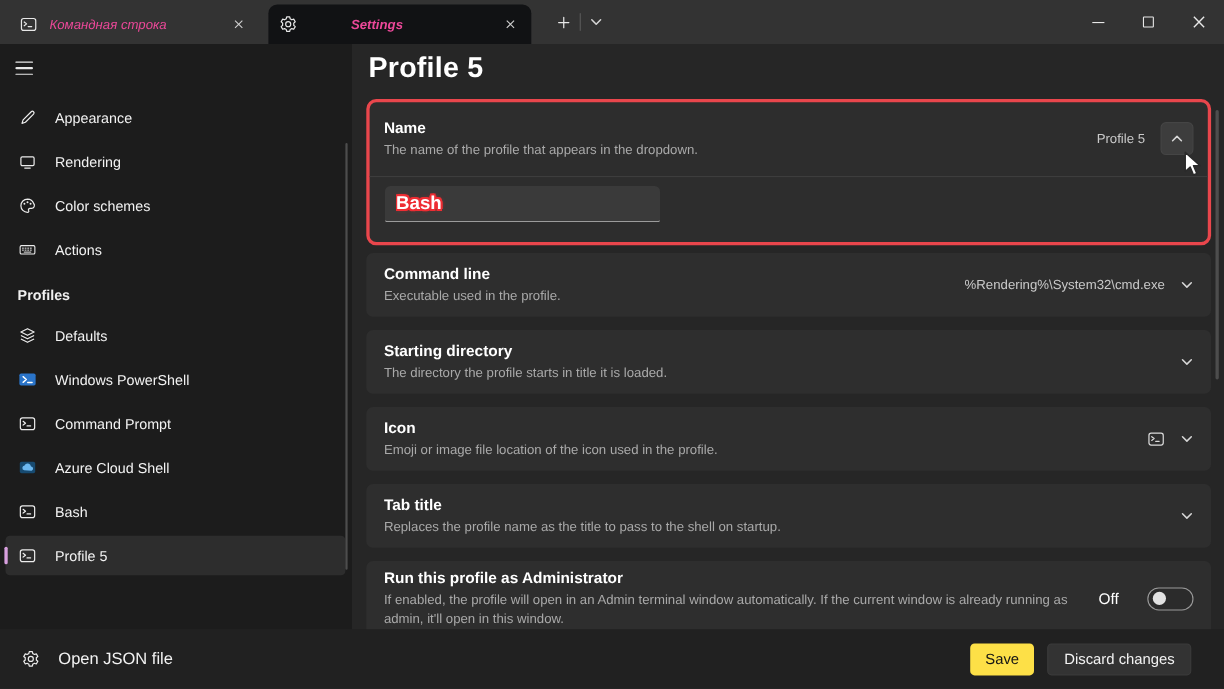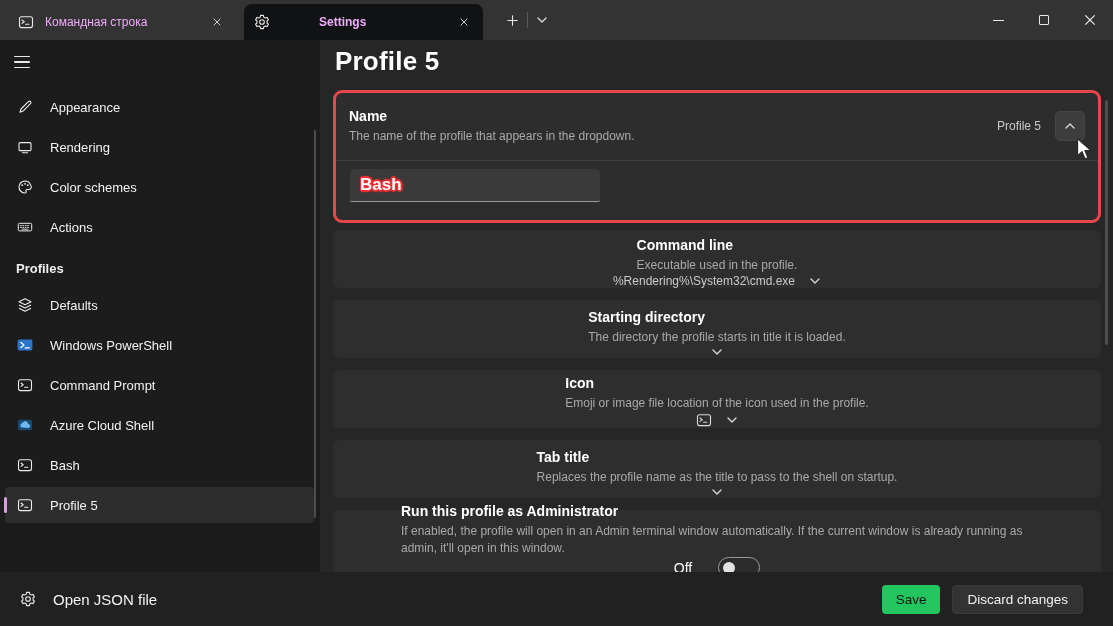--- a/index.html
+++ b/index.html
@@ -10,21 +10,21 @@
     font-family:"Liberation Sans", sans-serif;
   }
   svg { display:block; }
 
   
   .titlebar { position:absolute; top:0; left:0; right:0; height:40px; background:#333333; }
   .tab { position:absolute; top:4px; height:36px; display:flex; align-items:center; padding:0 8px 0 10px; }
   .tab-cmd { left:8px; width:228px; }
   .tab-settings { left:244px; width:239px; background:#111214; border-radius:8px 8px 0 0;gap:38px; }
   .tab .tab-icon { width:16px; height:16px; color:#e8e8e8; flex:0 0 16px; }
-  .tab .tab-label { font-size:12px; color:#f0abfc; margin-left:11px; flex:1; white-space:nowrap; overflow:hidden; }
+  .tab .tab-label { font-size:12px; color:#ec4899; margin-left:11px; flex:1; white-space:nowrap; overflow:hidden;font-style:italic; }
   .tab-settings .tab-label { font-weight:700; }
   .tab-close { width:22px; height:22px; border-radius:4px; display:flex; align-items:center; justify-content:center; color:#cfcfcf; }
   .icon-x { width:10px; height:10px; stroke:#cfcfcf; stroke-width:1.2; }
   .newtab-btn { position:absolute; left:498px; top:8px; width:28px; height:24px; display:flex; align-items:center; justify-content:center; border-radius:4px; }
   .tabbar-sep { position:absolute; left:527px; top:12px; width:1px; height:16px; background:#5a5a5a; }
   .tabdrop-btn { position:absolute; left:530px; top:8px; width:24px; height:24px; display:flex; align-items:center; justify-content:center; border-radius:4px; }
   .win-controls { position:absolute; right:0; top:0; height:40px; display:flex; }
   .win-btn { width:46px; height:40px; display:flex; align-items:center; justify-content:center; }
   .glyph-min { width:11px; height:1px; background:#e8e8e8; }
   .glyph-max { width:10px; height:10px; border:1px solid #e8e8e8; border-radius:1px; }
@@ -39,21 +39,21 @@
   .nav-item .nav-label { font-size:13px; color:#f2f2f2; white-space:nowrap; }
   .nav-item.selected { background:#2d2d2d; }
   .nav-item.selected::before { content:""; position:absolute; left:-1px; top:10px; width:3px; height:16px; border-radius:3px; background:#d8a0df; }
   .section-header { margin:16px 0 11px 16px; font-size:13px; font-weight:700; color:#f0f0f0; }
   .sidebar-scrollbar { position:absolute; right:4px; top:90px; width:2.5px; height:388px; background:#4d4d4d; border-radius:2px; }
 
   
   .content { position:absolute; top:40px; left:320px; width:793px; height:532px; background:#262626; }
   .page-title { position:absolute; left:15px; top:6px; font-size:26px; font-weight:700; letter-spacing:.2px; }
   .card { position:absolute; left:13px; width:768px; background:#2e2e2e; border-radius:6px; }
-  .card-row { display:flex; align-items:center; justify-content:flex-end; padding:0 16px; height:100%;flex-direction:column; }
+  .card-row { display:flex; align-items:center; justify-content:space-between; padding:0 16px; height:100%; }
   .card-title { font-size:14px; font-weight:600; color:#ffffff; }
   .card-desc { font-size:12px; color:#a9a9a9; margin-top:4px; line-height:1.4; }
   .card-right { display:flex; align-items:center; gap:14px; }
   .card-value { font-size:12px; color:#c9c9c9; white-space:nowrap; }
   .chev { width:12px; height:12px; }
   .chev path { fill:none; stroke:#d6d6d6; stroke-width:1.4; stroke-linecap:round; stroke-linejoin:round; }
 
   
   .name-card { top:50px; height:133px; background:#2d2d2d; border:3px solid #e9464c; border-radius:9px; }
   .name-card .card-header { display:flex; align-items:center; justify-content:space-between; height:66px; padding:0 13px; }
@@ -83,21 +83,21 @@
 
   .content-scrollbar { position:absolute; right:5px; top:60px; width:3px; height:245px; background:#4d4d4d; border-radius:2px; }
 
   
   .footer { position:absolute; left:0; right:0; bottom:0; height:54px; background:#212121; display:flex; align-items:center; z-index:5; }
   .open-json { display:flex; align-items:center; gap:17px; margin-left:16px; height:36px; padding:0 4px; border-radius:4px; }
   .open-json .nav-icon { width:16px; height:16px; color:#ececec; }
   .open-json-label { font-size:15px; color:#f2f2f2; }
   .footer-buttons { margin-left:auto; margin-right:30px; display:flex; gap:12px; }
   .btn { height:29px; border-radius:4px; font-family:"Liberation Sans",sans-serif; font-size:13.5px; display:flex; align-items:center; padding:0 14px; border:none; }
-  .save-btn { background:#22c55e; color:#151515; }
+  .save-btn { background:#fde047; color:#151515; }
   .discard-btn { background:#333333; color:#f2f2f2; border:1px solid #3b3b3b; }
 
   
   .mouse-cursor { position:absolute; left:1076px; top:137px; z-index:50; pointer-events:none; }
 </style>
 </head>
 <body>
 
 <svg width="0" height="0" style="position:absolute">
   <symbol id="ic-gear" viewBox="0 0 16 16">

